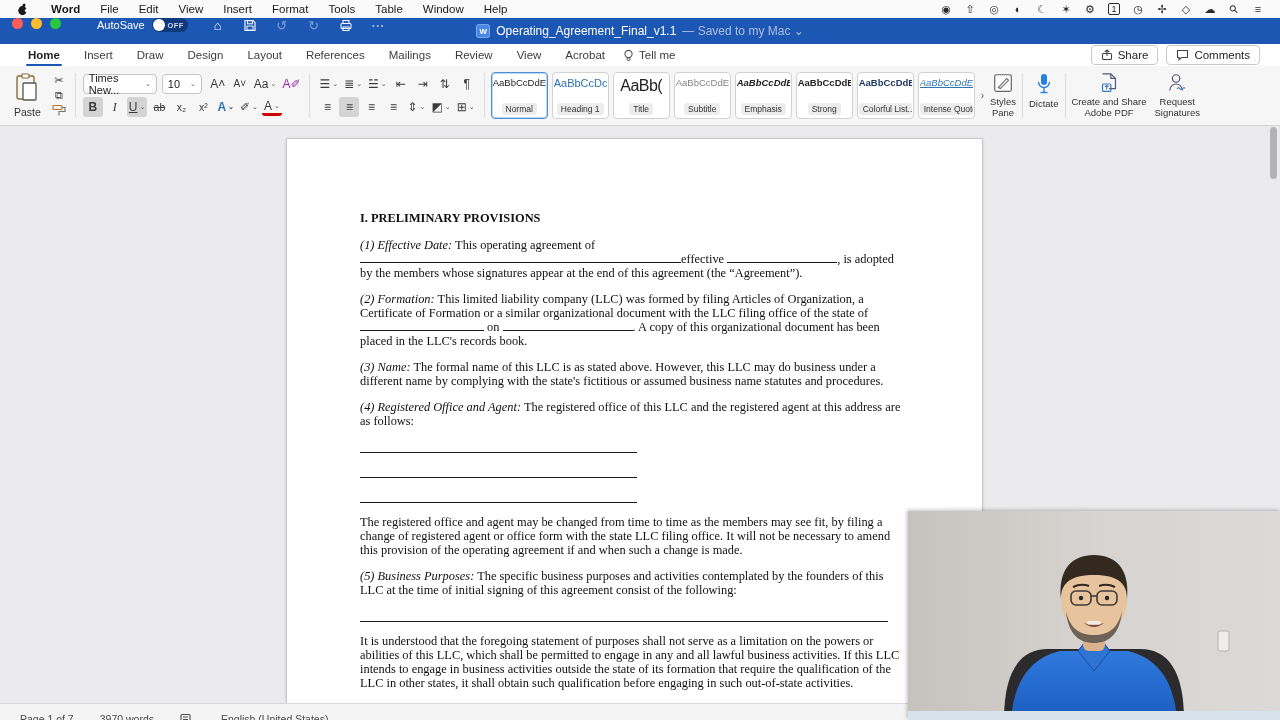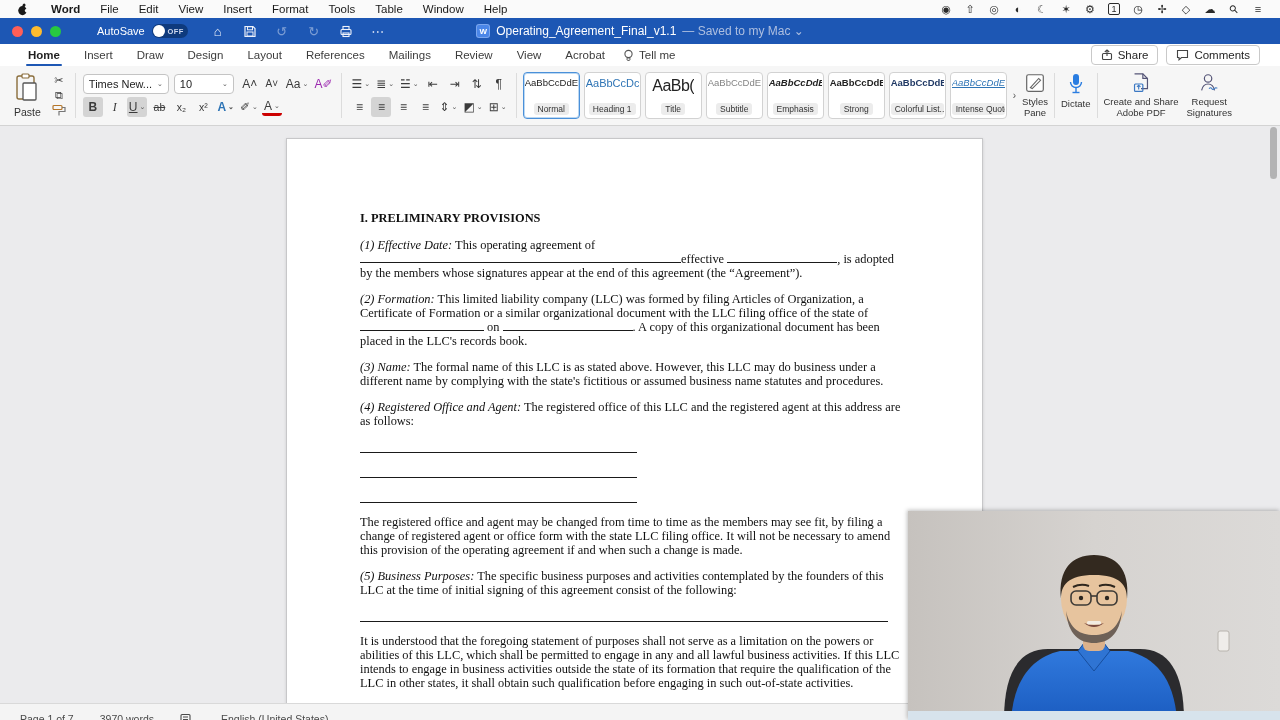--- a/index.html
+++ b/index.html
@@ -15,21 +15,21 @@
   .mitem.bold { font-weight:700; }
   .menu-spacer { flex:1; }
   .status-icons { display:flex; align-items:center; gap:0; }
   .sicon { width:24px; text-align:center; font-size:11px; color:#2b2b2b; }
   .sicon.boxed { font-size:9px; border:1.2px solid #2b2b2b; border-radius:2px;
     width:12px; height:12px; line-height:10px; margin:0 6px; }
   .sicon.rot45 { display:inline-block; transform:rotate(-45deg); }
 
   
   .titlebar { position:absolute; left:0; top:18px; width:1280px; height:26px;
-    background:#1d57b4; display:flex; align-items:center; padding:0 12px; z-index:39; }
+    background:#1d57b4; display:flex; align-items:flex-start; padding:0 12px; z-index:39; }
   .tl { width:11px; height:11px; border-radius:50%; margin-right:8px; }
   .tl.red{ background:#ff5f57; } .tl.yellow{ background:#febc2e; } .tl.green{ background:#28c840; }
   .autosave { display:flex; align-items:center; margin-left:28px; color:#fff; font-size:11px; gap:7px; }
   .as-toggle { width:36px; height:14px; border-radius:8px; background:#0e3a7d;
     display:flex; align-items:center; padding:1px 4px 1px 1px; gap:3px; }
   .as-knob { width:12px; height:12px; border-radius:50%; background:#fff; }
   .as-off { color:#cfd9ee; font-size:7.5px; font-weight:700; letter-spacing:.4px; }
   .tb-icons { display:flex; align-items:center; gap:16px; margin-left:22px; color:#eef2fb; font-size:13px; }
   .tb-ic { width:16px; text-align:center; }
   .tb-ic.disabled { opacity:.45; }
@@ -247,25 +247,25 @@
         <rect x="2" y="2" width="9" height="4" rx="1" fill="none" stroke="#b5762a" stroke-width="1.2"></rect>
         <path d="M11 4 h3 v4 h-6 v4" fill="none" stroke="#777" stroke-width="1.2"></path>
       </svg>
     </div>
   </div>
 
   <div class="rsep"></div>
 
   <div class="rgroup">
     <div class="rrow">
-      <span class="combo" style="width:86px;">
+      <span class="combo" style="width:74px;">
         <span>Times New...</span>
         <span class="dn">⌄</span>
       </span>
-      <span class="combo" style="width:60px; margin-left:3px;">
+      <span class="combo" style="width:40px; margin-left:3px;">
         <span>10</span>
         <span class="dn">⌄</span>
       </span>
       <span class="sbtn" style="margin-left:4px;">A˄</span>
       <span class="sbtn" style="font-size:10px;">A˅</span>
       <span class="sbtn">
         <span>Aa</span>
           <span class="dn">⌄</span>
       </span>
       <span class="sbtn" style="color:#9b27af;">A✐</span>

